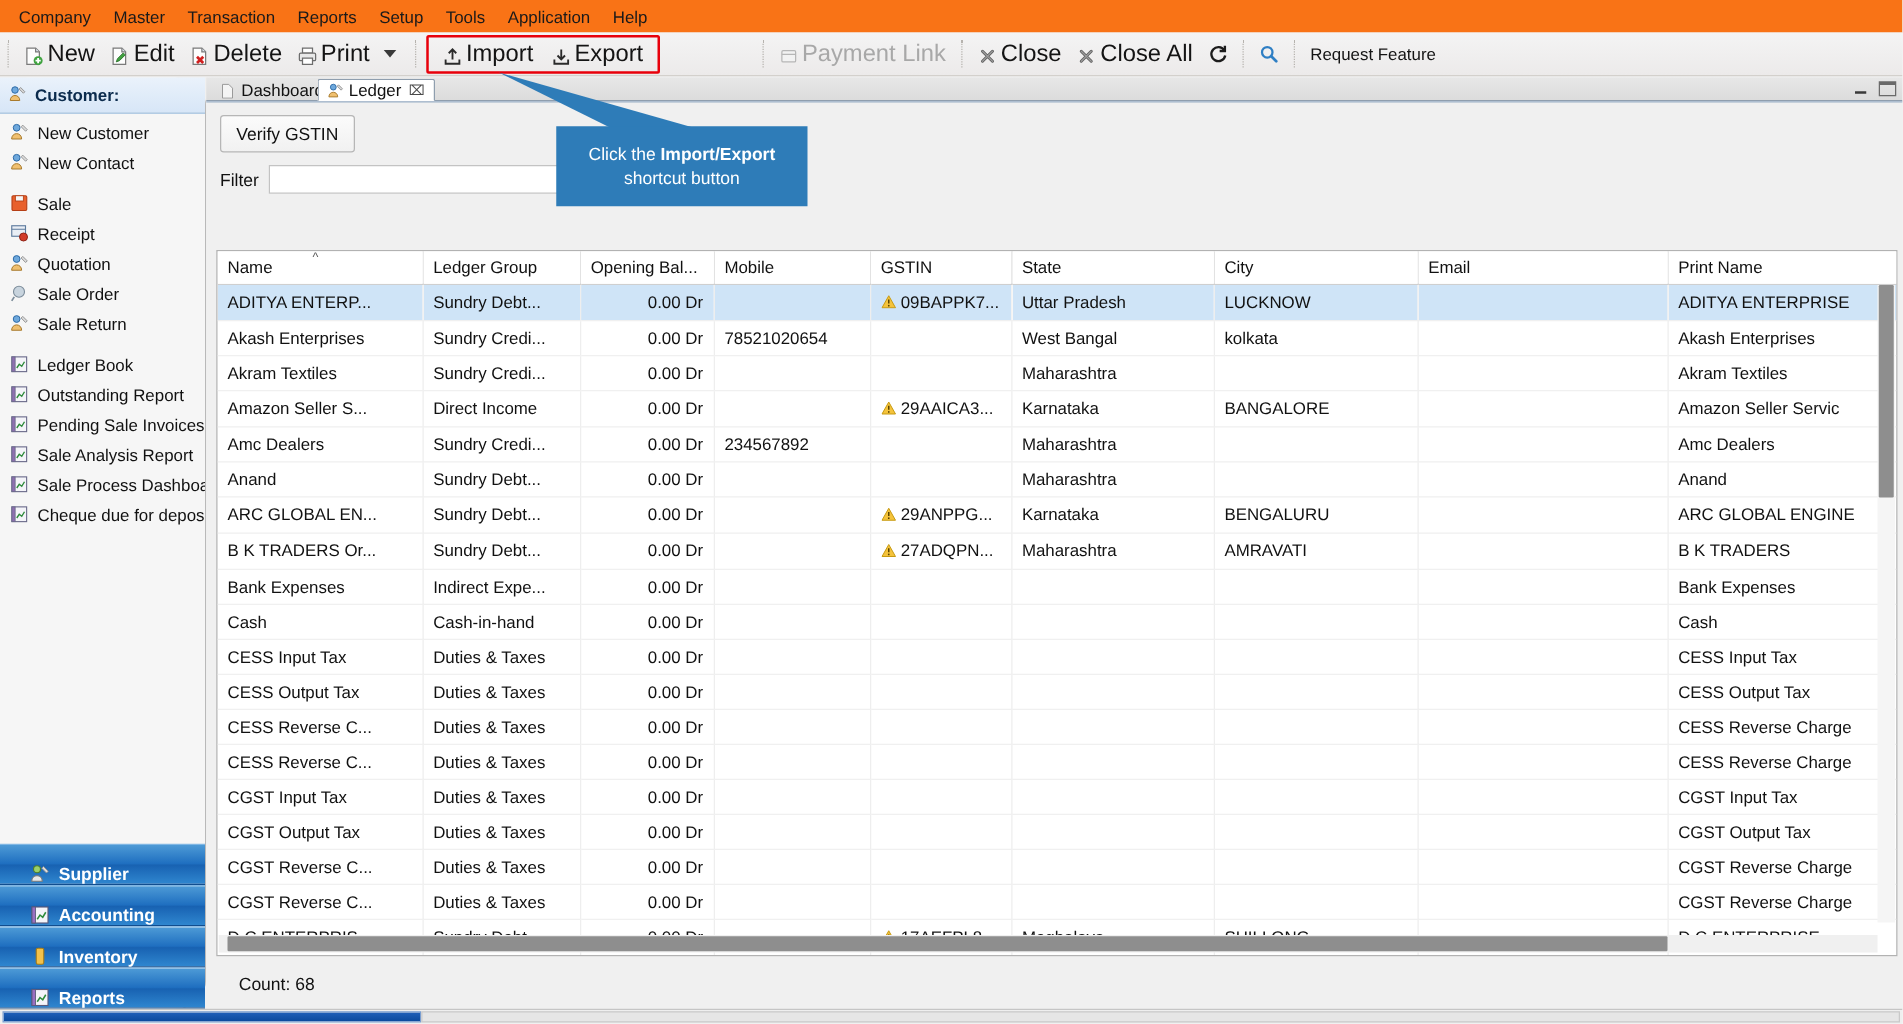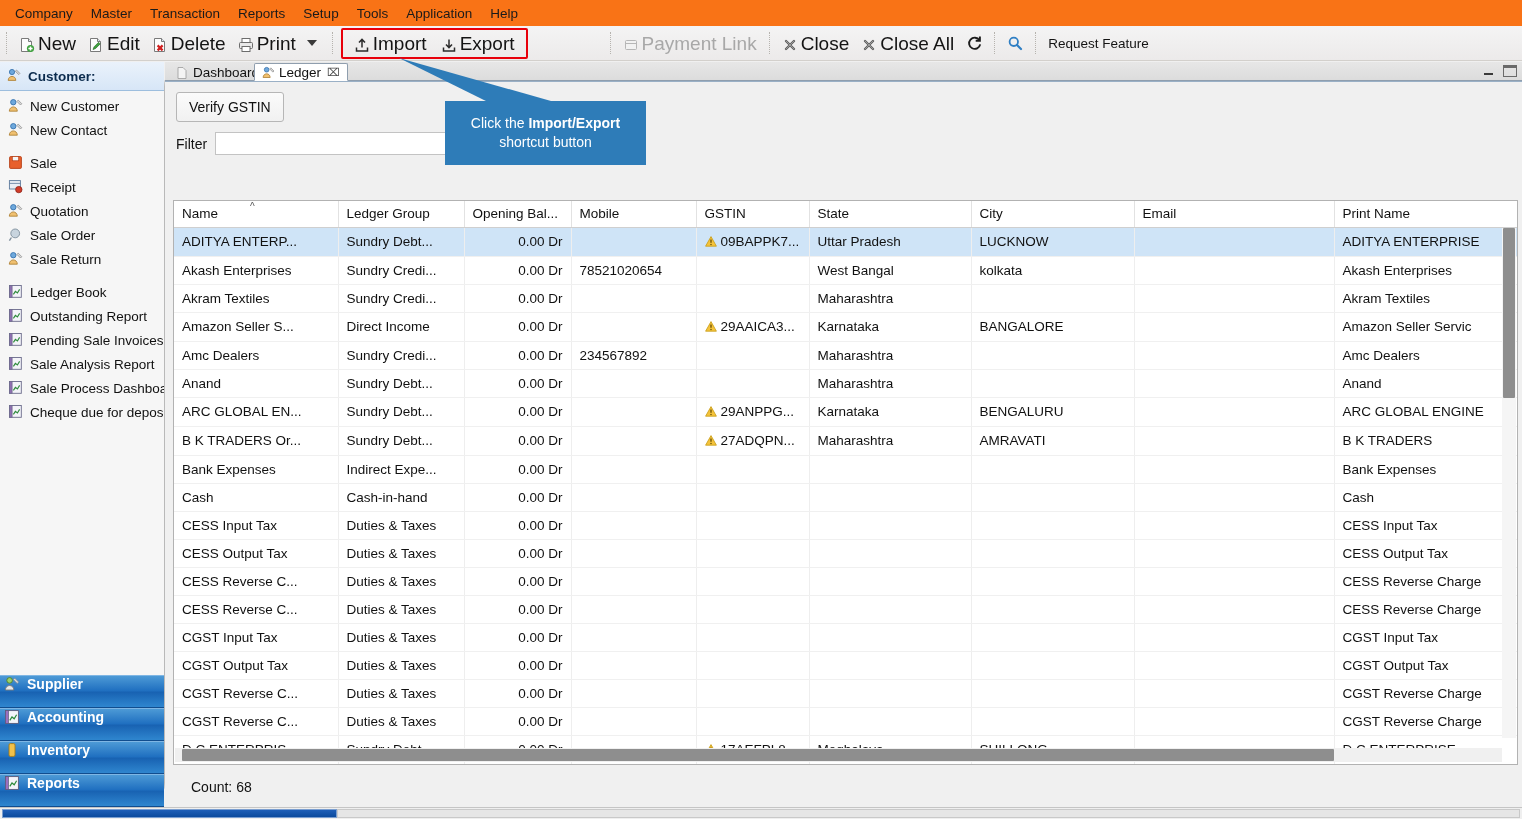--- a/index.html
+++ b/index.html
@@ -80,21 +80,21 @@
   }
   #sb-list { padding-top: 3px; }
   .sb-item {
     display: flex; align-items: center; gap: 6px;
     height: 24px; padding-left: 8px; font-size: 13.5px; color: #111;
     cursor: default; white-space: nowrap; overflow: hidden;
   }
   .sb-gap { height: 9px; }
   #sb-sections { position: absolute; left: 0; bottom: 0; width: 164px; }
   .sb-section {
-    height: 33px; display: flex; align-items: flex-start; gap: 7px; padding-left: 4px;
+    height: 33px; display: flex; align-items: flex-end; gap: 7px; padding-left: 24px;
     background: linear-gradient(to bottom, #4d9ad6 0%, #1f6fc0 48%, #1862b2 52%, #2f86cf 100%);
     border-top: 1px solid #7fb6e4; border-bottom: 1px solid #114d8e;
     color: #ffffff; font-weight: bold; font-size: 14px; cursor: default;
   }
 
   
   #main {
     position: absolute; left: 165px; top: 62px; width: 1357px; height: 745px;
     background: #f0f0f0;
   }

